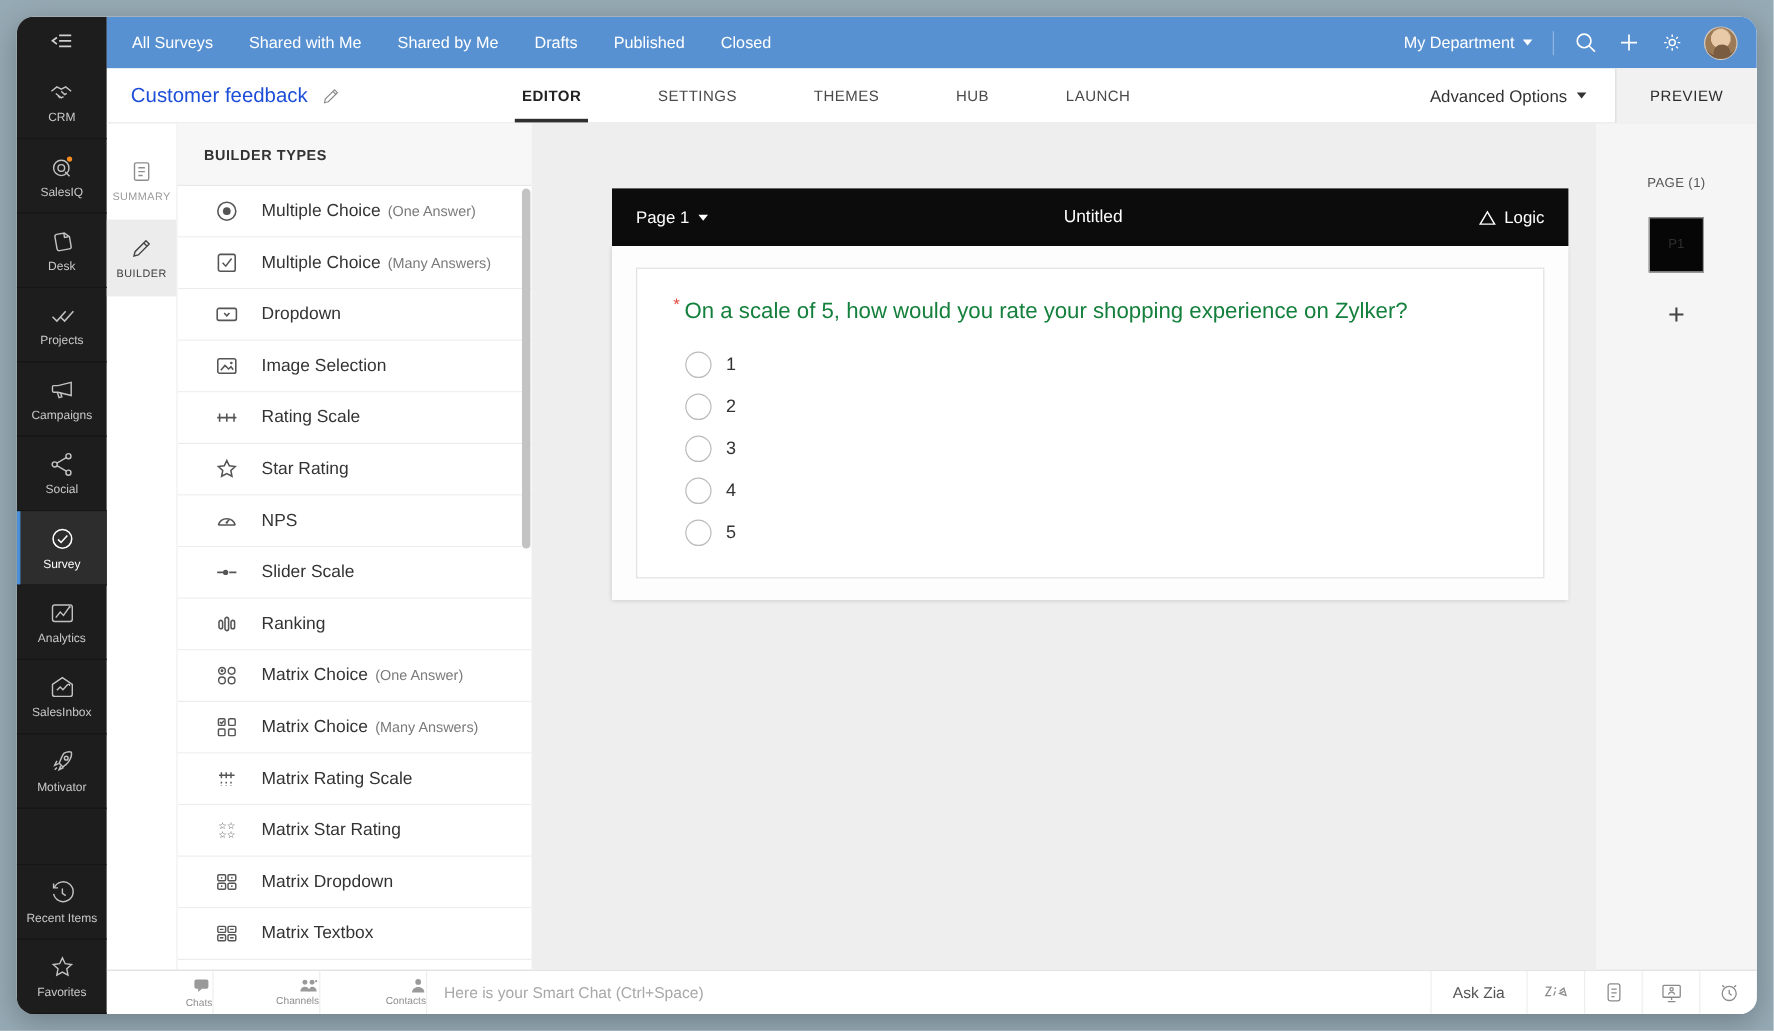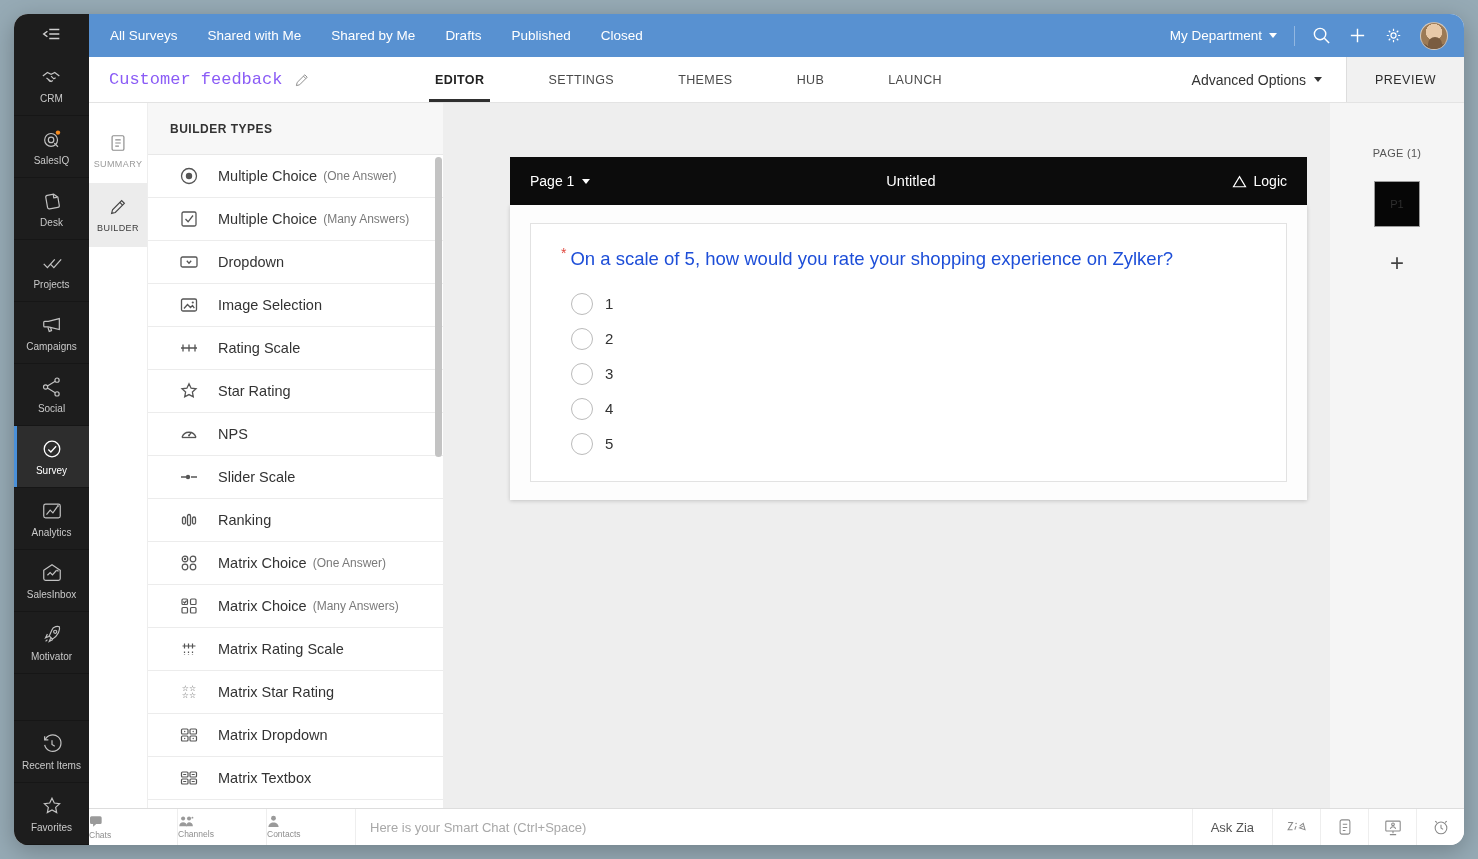--- a/index.html
+++ b/index.html
@@ -33,21 +33,21 @@
   .caret-down { width:0; height:0; border-left:4px solid transparent; border-right:4px solid transparent; border-top:5px solid #fff; }
   .top-divider { width:1px; height:20px; background:rgba(255,255,255,.35); }
   .top-icon { display:flex; align-items:center; justify-content:center; cursor:pointer; }
   .avatar { width:28px; height:28px; border-radius:50%; background:radial-gradient(circle at 50% 35%, #e8c9a8 0 38%, #9c7a55 39% 70%, #6b5138 71%);
     border:1px solid rgba(255,255,255,.6); overflow:hidden; position:relative; cursor:pointer; }
   .avatar::after { content:""; position:absolute; left:7px; top:14px; width:14px; height:14px; border-radius:7px 7px 0 0; background:#7a5c40; }
 
   
   .header { height:46px; background:#fff; border-bottom:1px solid #e3e3e3; display:flex; align-items:stretch; flex-shrink:0; }
   .header-title-wrap { display:flex; align-items:center; gap:12px; padding-left:20px; width:300px; }
-  .header-title { font-size:17px; color:#8b5cf6; white-space:nowrap;font-family:Liberation Mono, monospace; }
+  .header-title { font-size:17px; color:#1d4ed8; white-space:nowrap; }
   .header-tabs { display:flex; align-items:stretch; gap:52px; margin-left:40px; }
   .header-tab { display:flex; align-items:center; font-size:12.5px; letter-spacing:.4px; color:#4a4a4a;
     cursor:pointer; position:relative; padding:0 6px; }
   .header-tab.active { font-weight:bold; color:#222; }
   .header-tab.active::after { content:""; position:absolute; left:0; right:0; bottom:0; height:3px; background:#2f2f2f; }
   .header-right { margin-left:auto; display:flex; align-items:stretch; }
   .advanced { display:flex; align-items:center; gap:8px; font-size:14px; color:#333; padding:0 24px; cursor:pointer; }
   .advanced .caret-down { border-top-color:#333; }
   .preview-btn { width:118px; background:#f1f1f1; border-left:1px solid #ddd; display:flex; align-items:center;
     justify-content:center; font-size:12.5px; letter-spacing:.5px; color:#2c2c2c; cursor:pointer; }
@@ -80,36 +80,36 @@
   .page-wrap { width:797px; margin-left:67px; margin-top:54px; }
   .page-bar { height:48px; background:#0c0c0c; display:flex; align-items:center; padding:0 20px; color:#fff; }
   .page-sel { display:flex; align-items:center; gap:8px; font-size:14px; cursor:pointer; }
   .page-sel .caret-down { border-top-color:#fff; }
   .page-title { flex:1; text-align:center; font-size:14.5px; cursor:text; }
   .logic-btn { display:flex; align-items:center; gap:7px; font-size:14px; cursor:pointer; }
   .page-sheet { background:#fdfdfd; height:295px; box-shadow:0 1px 4px rgba(0,0,0,.18); padding:18px 20px; }
   .question-card { background:#fff; border:1px solid #e2e2e2; height:100%; padding:24px 10px 0 30px; cursor:pointer; }
   .q-line { display:flex; }
   .q-required { color:#e0483e; font-size:14px; margin-right:4px; margin-top:-3px; }
-  .q-text { font-size:18.5px; color:#1d4ed8; }
+  .q-text { font-size:18.5px; color:#15803d; }
   .q-options { margin-top:16px; margin-left:10px; }
   .q-option { display:flex; align-items:center; height:35px; }
   .q-radio { width:22px; height:22px; border:1.5px solid #bbb; border-radius:50%; background:#fff; cursor:pointer; flex-shrink:0; }
   .q-opt-label { font-size:15px; color:#333; margin-left:12px; }
 
   
   .pages { width:134px; background:#f5f5f5; flex-shrink:0; display:flex; flex-direction:column; align-items:center; padding-top:44px; }
   .pages-header { font-size:11px; color:#555; letter-spacing:.3px; }
   .page-thumb { width:46px; height:46px; background:#060606; border:1px solid #9a9a9a; margin-top:22px;
     display:flex; align-items:center; justify-content:center; font-size:11px; color:#2f2f2f; cursor:pointer; }
   .page-add { margin-top:26px; font-size:24px; color:#444; font-weight:300; cursor:pointer; line-height:20px; }
 
   
   .bottombar { height:37px; background:#fff; border-top:1px solid #ddd; display:flex; align-items:stretch; flex-shrink:0; }
-  .bb-tool { width:89px; border-right:1px solid #eee; display:flex; flex-direction:column; align-items:flex-start;
+  .bb-tool { width:89px; border-right:1px solid #eee; display:flex; flex-direction:column; align-items:flex-end;
     justify-content:center; gap:1px; cursor:pointer; }
   .bb-tool svg { stroke:#9a9a9a; fill:#9a9a9a; }
   .bb-label { font-size:8.5px; color:#8e8e8e; }
   .bb-input-wrap { flex:1; display:flex; align-items:center; }
   .bb-input { width:100%; height:100%; border:none; outline:none; padding-left:14px; font-size:13px; color:#555;
     font-family:"Liberation Sans","DejaVu Sans",sans-serif; background:transparent; }
   .bb-input::placeholder { color:#a8a8a8; }
   .bb-zia { border-left:1px solid #eee; display:flex; align-items:center; padding:0 18px; font-size:13px; color:#555; cursor:pointer; white-space:nowrap; }
   .bb-icon { width:48px; border-left:1px solid #eee; display:flex; align-items:center; justify-content:center; cursor:pointer; }
   .bb-icon svg { stroke:#8a8a8a; }

